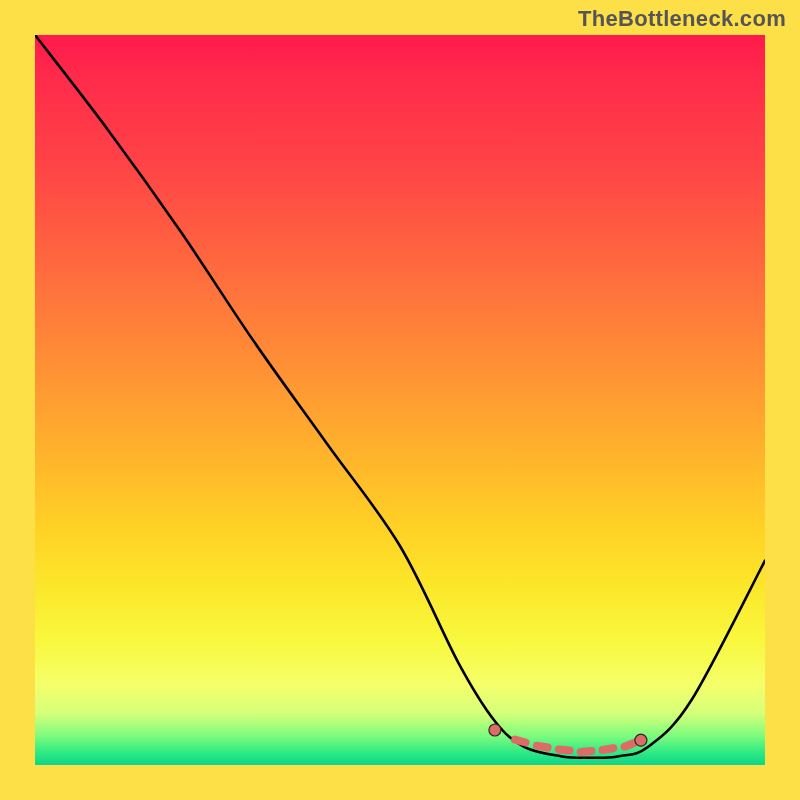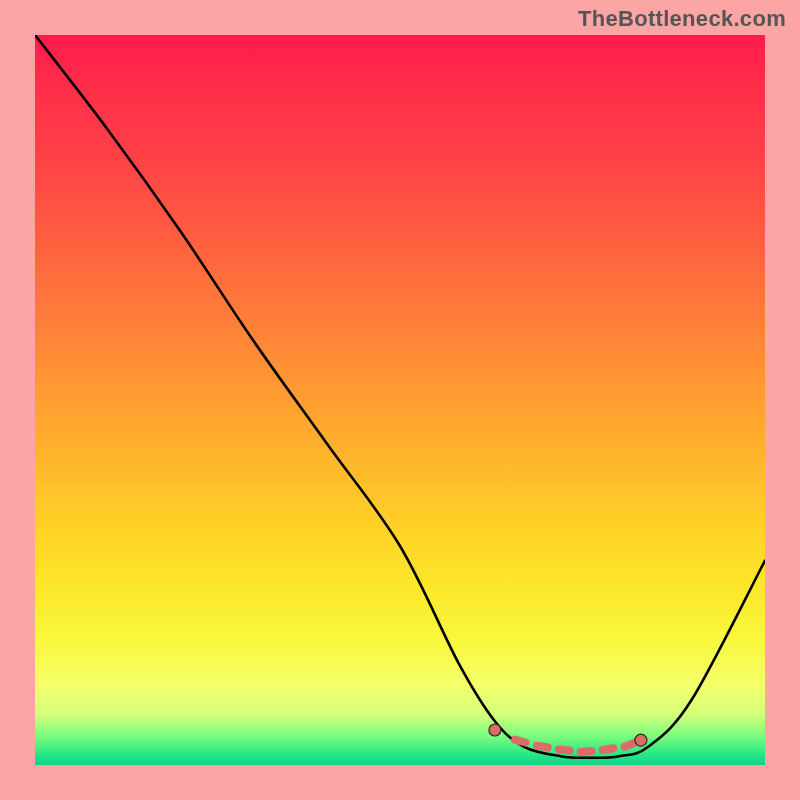--- a/index.html
+++ b/index.html
@@ -8,21 +8,21 @@
     width: 800px;
     height: 800px;
     background: #000;
     overflow: hidden;
     font-family: Arial, Helvetica, sans-serif;
   }
   .frame {
     position: relative;
     width: 800px;
     height: 800px;
-    background: #fca5a5;
+    background: #fde047;
   }
   .watermark {
     position: absolute;
     top: 6px;
     right: 14px;
     color: #555;
     font-size: 22px;
     font-weight: bold;
     letter-spacing: 0.3px;
     z-index: 5;

